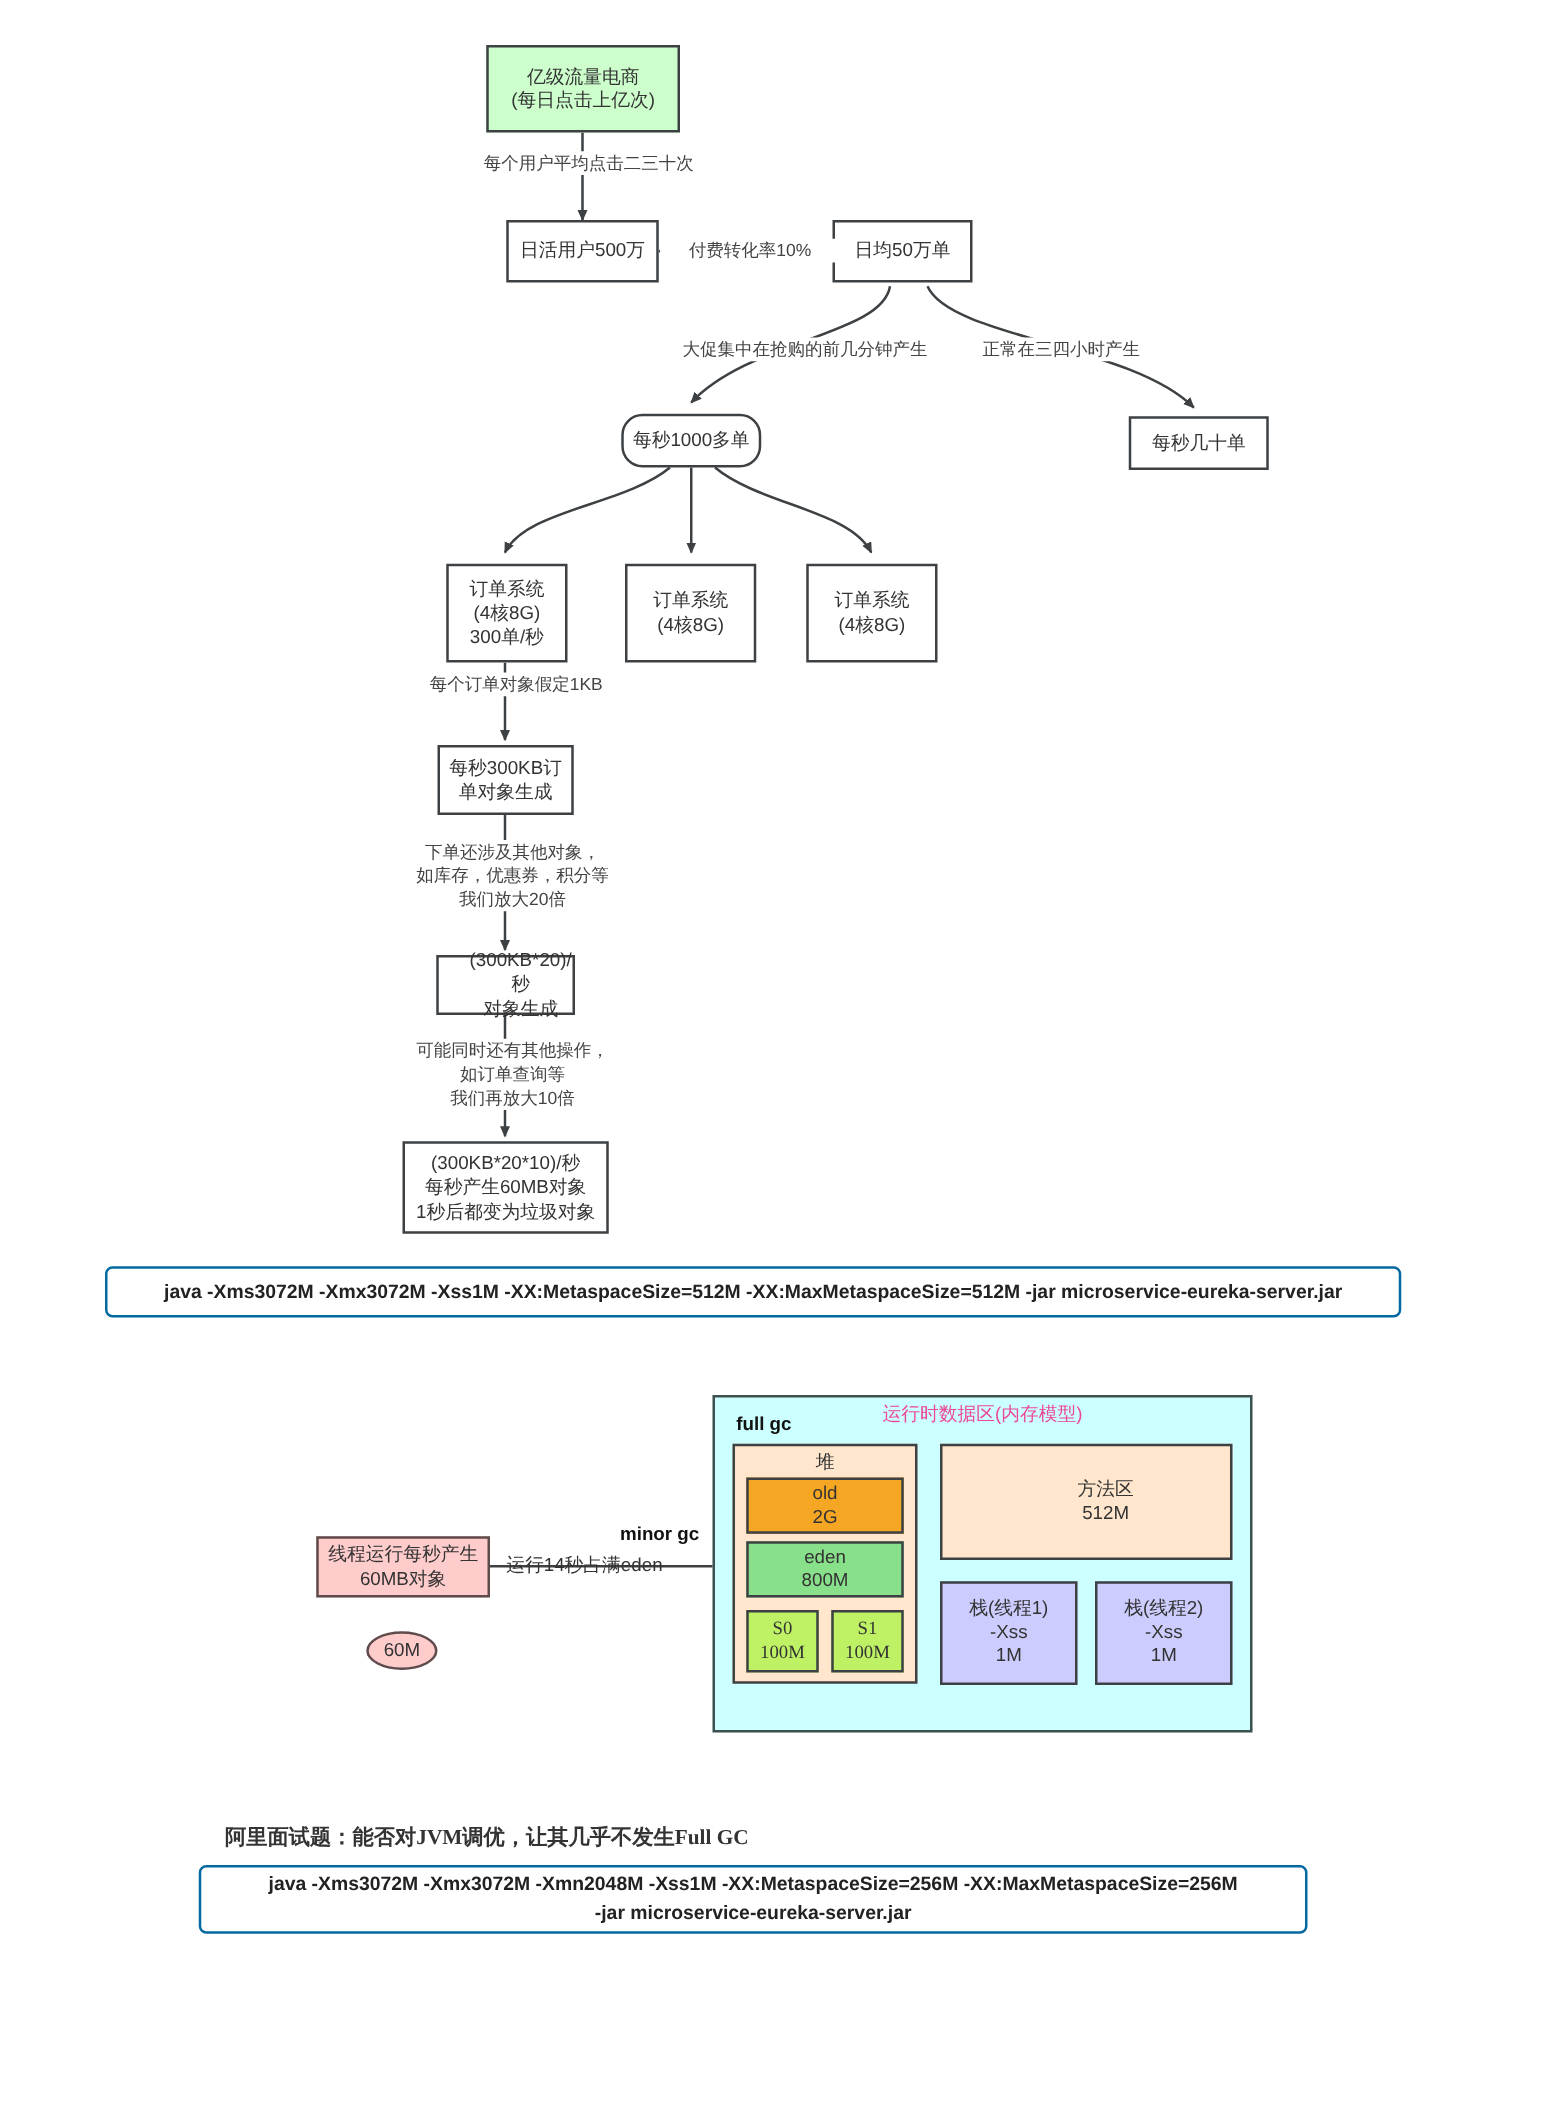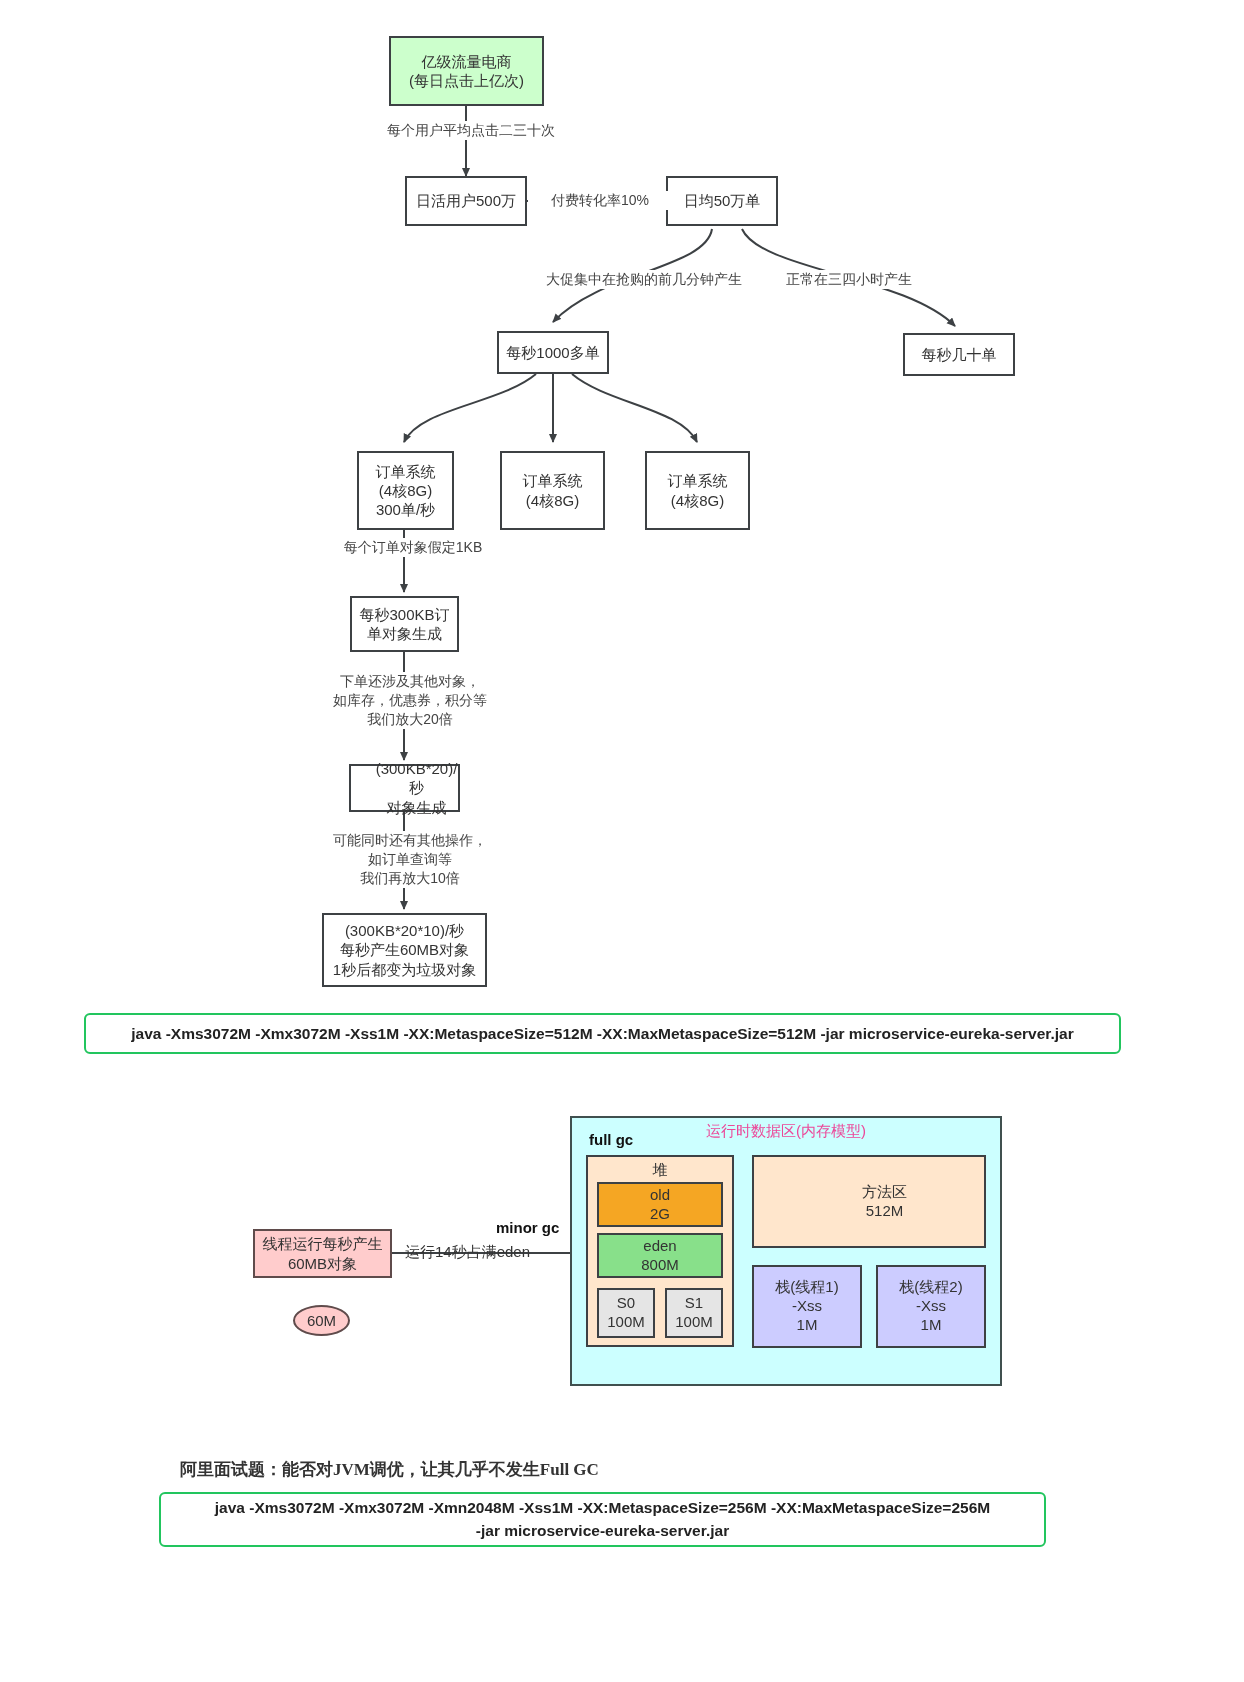--- a/index.html
+++ b/index.html
@@ -56,21 +56,21 @@
     color: #444444;
     font-size: 14px;
     line-height: 1.35;
     text-align: center;
     white-space: pre-line;
     padding: 0 2px;
   }
   .cmd-box {
     position: absolute;
     box-sizing: border-box;
-    border: 2px solid #22c55e;
+    border: 2px solid #0369a1;
     border-radius: 6px;
     background: #ffffff;
     display: flex;
     align-items: center;
     justify-content: center;
     text-align: center;
     font-weight: bold;
     color: #222222;
     white-space: pre-line;
     padding: 4px 10px;
@@ -92,21 +92,21 @@
     justify-content: center;
     text-align: center;
     font-size: 15px;
     line-height: 1.25;
     white-space: pre-line;
     color: #333333;
   }
   .jvm-box.heap   { background: #ffe6cc; justify-content: flex-start; padding-top: 4px; }
   .jvm-box.old    { background: #f5a623; }
   .jvm-box.eden   { background: #88e08a; }
-  .jvm-box.surv   { background: #e5e5e5; }
+  .jvm-box.surv   { background: #bef264; font-family: Liberation Serif, serif; }
   .jvm-box.method { background: #ffe6cc; padding-left: 31px; }
   .jvm-box.stack  { background: #ccccff; }
   .area-title {
     position: absolute;
     font-size: 15px;
     color: #ec4899;
     white-space: nowrap;
   }
   .bold-label {
     position: absolute;
@@ -179,21 +179,21 @@
     </g>
   </svg>
 
   <div class="node green" style="left:389px; top:36px; width:155px; height:70px;">亿级流量电商
 (每日点击上亿次)</div>
 
   <div class="node" style="left:405px; top:176px; width:122px; height:50px;">日活用户500万</div>
 
   <div class="node" style="left:666px; top:176px; width:112px; height:50px;">日均50万单</div>
 
-  <div class="node" style="left:497px; top:331px; width:112px; height:43px;">每秒1000多单</div>
+  <div class="node" style="left:497px; top:331px; width:112px; height:43px;border-radius:17px;">每秒1000多单</div>
 
   <div class="node" style="left:903px; top:333px; width:112px; height:43px;">每秒几十单</div>
 
   <div class="node" style="left:357px; top:451px; width:97px; height:79px;">订单系统
 (4核8G)
 300单/秒</div>
 
   <div class="node" style="left:500px; top:451px; width:105px; height:79px;">订单系统
 (4核8G)</div>
 

